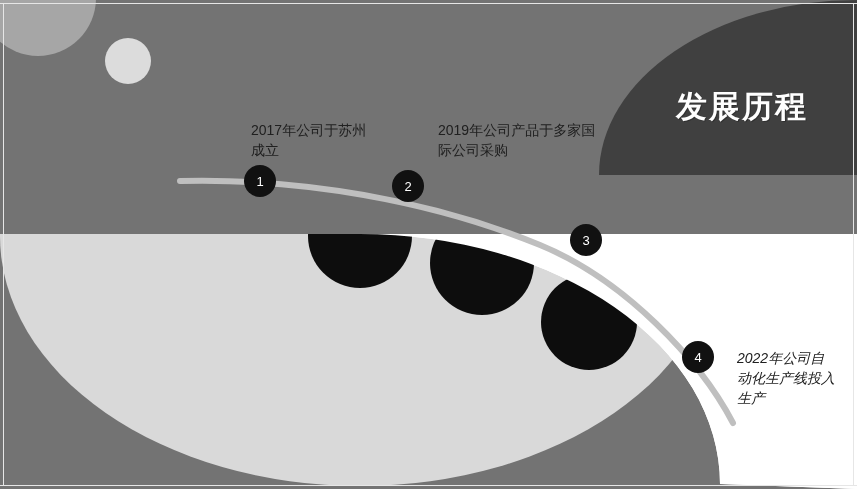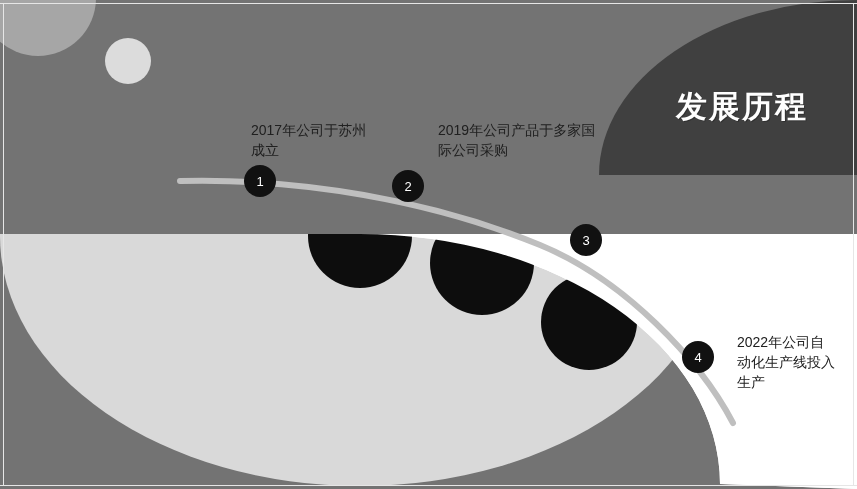--- a/index.html
+++ b/index.html
@@ -80,21 +80,21 @@
   .caption {
     position: absolute;
     font-size: 14px;
     line-height: 20px;
     color: #202020;
     white-space: pre-line;
   }
   .caption-1 { left: 251px; top: 120px; width: 122px; }
   .caption-2 { left: 399px; top: 120px; width: 160px; margin-left: 39px; }
   .caption-3 { left: 634px; top: 219px; width: 140px; }
-  .caption-4 { left: 737px; top: 332px; width: 100px; }
+  .caption-4 { left: 737px; top: 348px; width: 100px; font-style: italic; }
 </style>
 </head>
 <body>
 
 <div id="slide">
 
   <div id="artboard">
 
     <svg class="svg-layer" viewBox="0 0 857 489" xmlns="http://www.w3.org/2000/svg">
 

